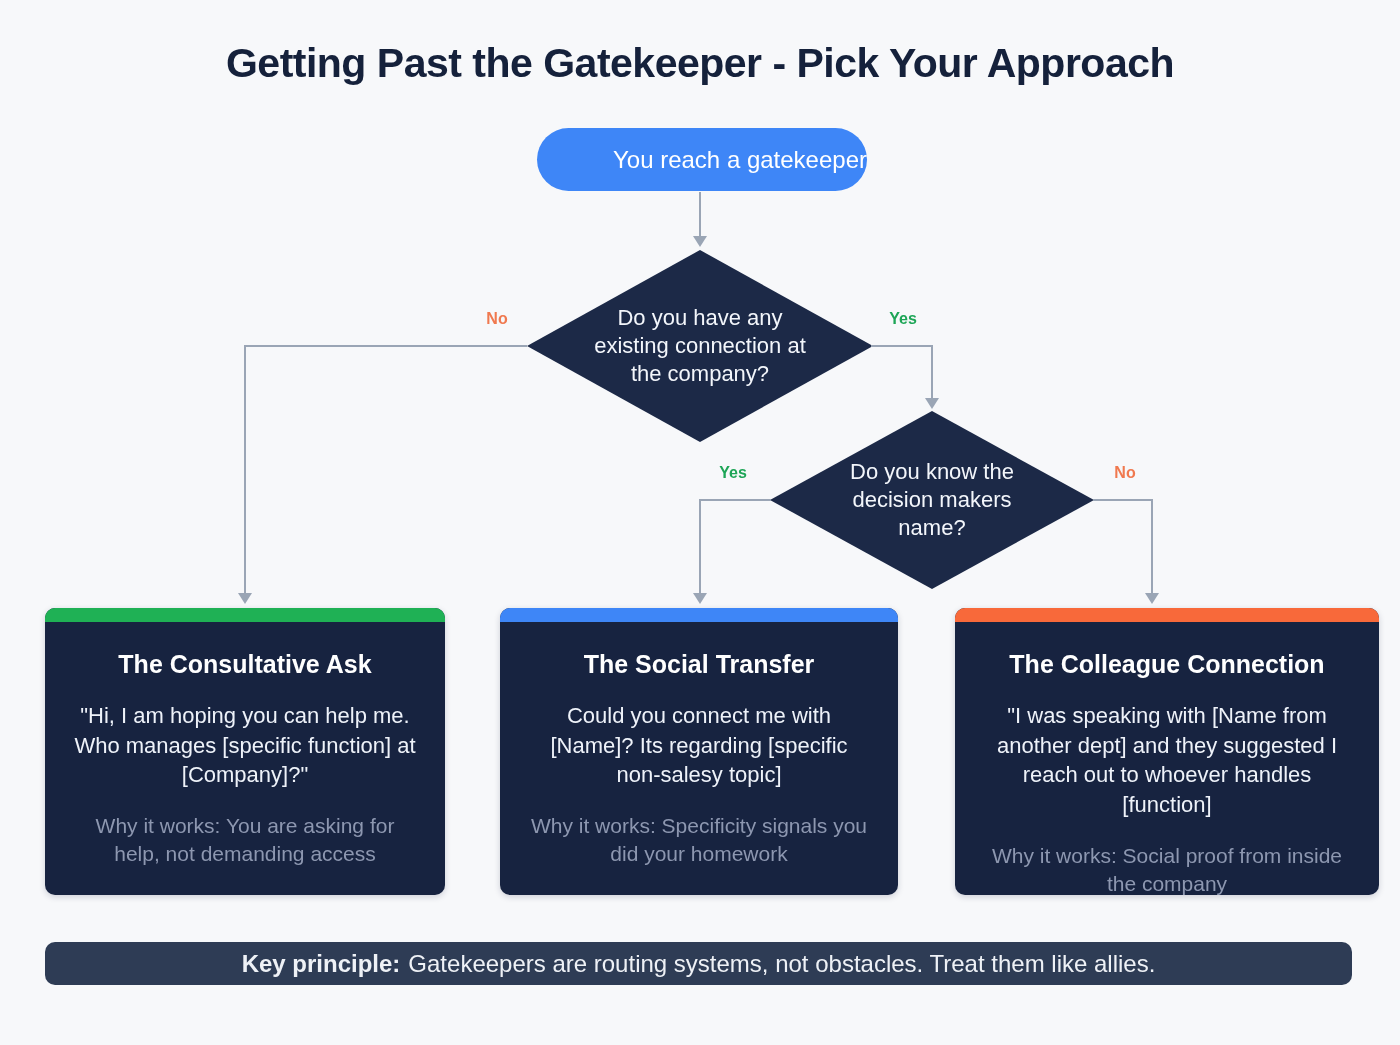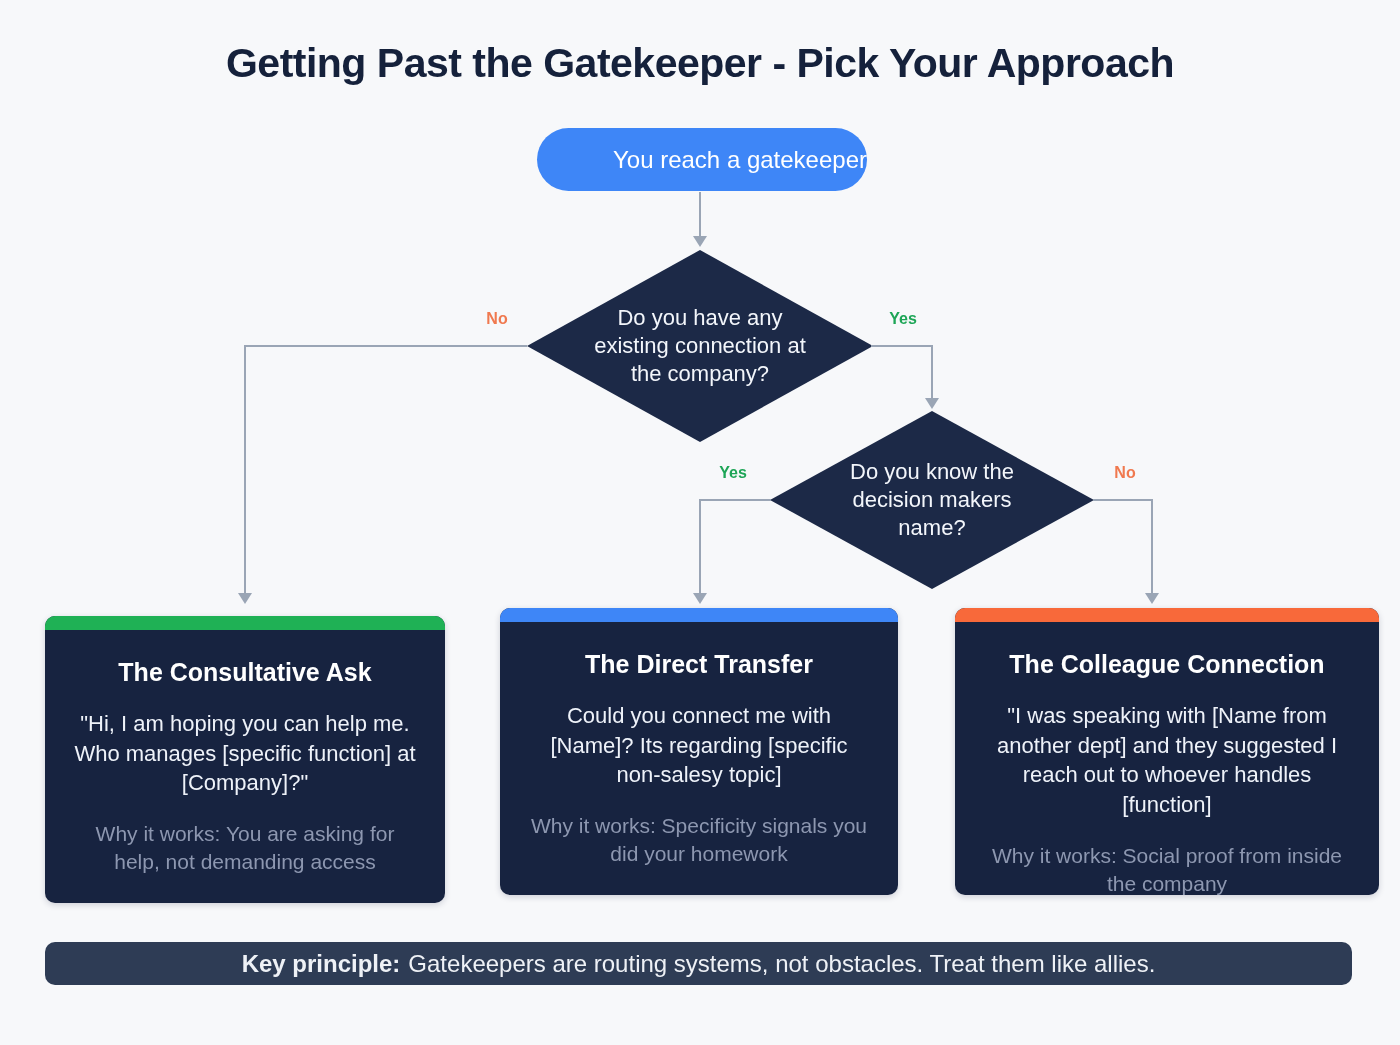--- a/index.html
+++ b/index.html
@@ -144,33 +144,33 @@
   <div class="branch-label" style="left: 1095px; top: 464px; color: rgb(240, 121, 79);">No</div>
 
   <div class="line" style="left:699px; top:499px; width:72px; height:2px;"></div>
   <div class="line" style="left:699px; top:499px; width:2px; height:95px;"></div>
   <div class="arrowhead" style="left:693px; top:593px;"></div>
 
   <div class="line" style="left:1093px; top:499px; width:60px; height:2px;"></div>
   <div class="line" style="left:1151px; top:499px; width:2px; height:95px;"></div>
   <div class="arrowhead" style="left:1145px; top:593px;"></div>
 
-  <div class="card card-1" style="background: rgb(23, 35, 64); margin-top: 8px;">
+  <div class="card card-1" style="background: rgb(23, 35, 64);">
     <div class="card-accent" style="background: rgb(31, 177, 85);"></div>
     <div class="card-body">
       <div class="card-title">The Consultative Ask</div>
       <div class="card-script">"Hi, I am hoping you can help me. Who manages [specific function] at [Company]?"</div>
       <div class="card-why">Why it works: You are asking for help, not demanding access</div>
     </div>
   </div>
 
   <div class="card card-2" style="background: rgb(23, 35, 64);">
     <div class="card-accent" style="background: rgb(62, 134, 247);"></div>
     <div class="card-body">
-      <div class="card-title">The Direct Transfer</div>
+      <div class="card-title">The Social Transfer</div>
       <div class="card-script">Could you connect me with [Name]? Its regarding [specific non-salesy topic]</div>
       <div class="card-why">Why it works: Specificity signals you did your homework</div>
     </div>
   </div>
 
   <div class="card card-3" style="background: rgb(23, 35, 64);">
     <div class="card-accent" style="background: rgb(248, 105, 58);"></div>
     <div class="card-body">
       <div class="card-title">The Colleague Connection</div>
       <div class="card-script">"I was speaking with [Name from another dept] and they suggested I reach out to whoever handles [function]</div>

